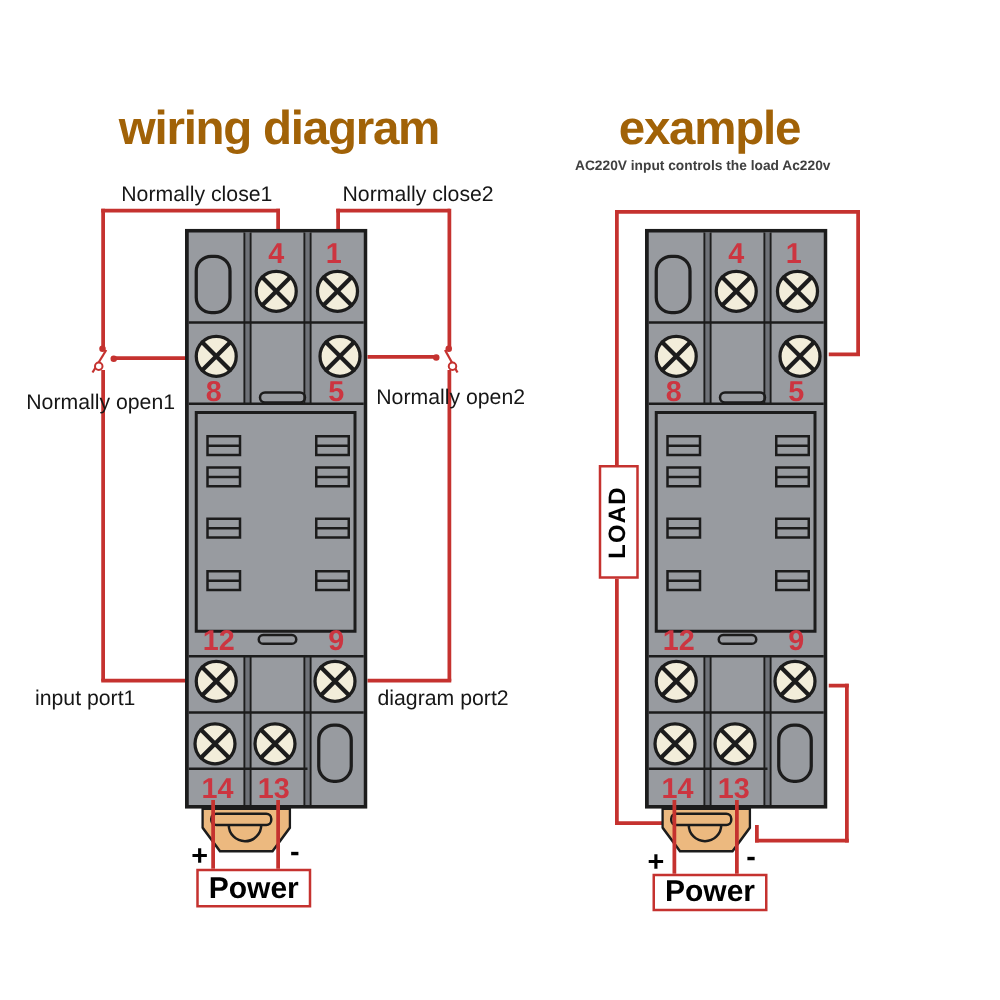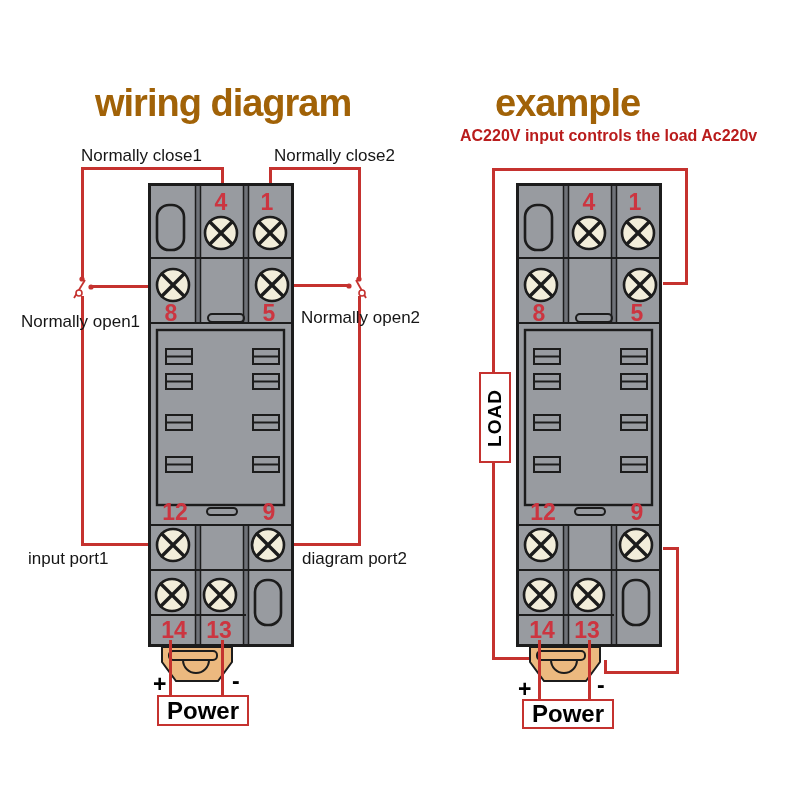--- a/index.html
+++ b/index.html
@@ -1,19 +1,19 @@
 <!DOCTYPE html>
 <html style="--wire-red: #c5322f; --terminal-red: #cc3540; --socket-gray: #989ba0; --groove-gray: #6f7278; --screw-cream: #f2edda; --connector-orange: #ecb97f; --outline-black: #1c1c1c;"><head>
 <meta charset="utf-8">
 <style>
   html,body{margin:0;padding:0;background:#fff;}
   #stage{position:relative;width:800px;height:800px;background:#fff;overflow:hidden;
          font-family:"Liberation Sans",sans-serif;color:#111;}
   .title{position:absolute;font-weight:bold;font-size:38px;color:#a16207;white-space:nowrap;letter-spacing:-1px;}
-  .subtitle{position:absolute;font-weight:bold;font-size:16px;color:#b91c1c;white-space:nowrap;}
+  .subtitle{position:absolute;font-weight:bold;font-size:11px;color:#404040;white-space:nowrap;}
   .label{position:absolute;font-size:17px;color:#161616;white-space:nowrap;}
   .sign{position:absolute;font-weight:bold;font-size:23px;color:#000;}
   .wire{position:absolute;background:var(--wire-red);}
   .redbox{position:absolute;border:2px solid var(--wire-red);background:#fff;
           display:flex;align-items:center;justify-content:center;font-weight:bold;color:#000;}
   .power-box{font-size:24px;}
   .load-box span{transform:rotate(-90deg);font-size:19px;letter-spacing:1px;}
   .socket-svg,.connector-svg,.switch-svg{position:absolute;}
   .tnum{fill:var(--terminal-red);font-family:"Liberation Sans",sans-serif;font-size:23px;font-weight:bold;}
 </style>
@@ -131,21 +131,21 @@
 
   <svg class="connector-svg" style="left:161px;top:646px" width="72" height="37" viewBox="0 0 72 37">
     <polygon points="1,1 71,1 71,16 57,35 15,35 1,16" style="fill:var(--connector-orange);stroke:var(--outline-black);stroke-width:2"></polygon>
     <rect x="8" y="5" width="48" height="9" rx="4" style="fill:none;stroke:var(--outline-black);stroke-width:2"></rect>
     <path d="M 22 14 A 13 13 0 0 0 48 14" style="fill:none;stroke:var(--outline-black);stroke-width:2"></path>
   </svg>
 
   <div class="wire" style="left:169px;top:640px;width:3px;height:57px"></div>
   <div class="wire" style="left:221px;top:640px;width:3px;height:57px"></div>
 
-  <div class="label" style="left:81px;top:146px">Normally close1</div>
+  <div class="label" style="left:97px;top:146px">Normally close1</div>
   <div class="label" style="left:274px;top:146px">Normally close2</div>
   <div class="label" style="left:21px;top:312px">Normally open1</div>
   <div class="label" style="left:301px;top:308px">Normally open2</div>
   <div class="label" style="left:28px;top:549px">input port1</div>
   <div class="label" style="left:302px;top:549px">diagram port2</div>
   <div class="sign" style="left:153px;top:671px">+</div>
   <div class="sign" style="left:232px;top:668px">-</div>
   <div class="redbox power-box" style="left:157px;top:695px;width:88px;height:27px">
     <span>Power</span>
   </div>

